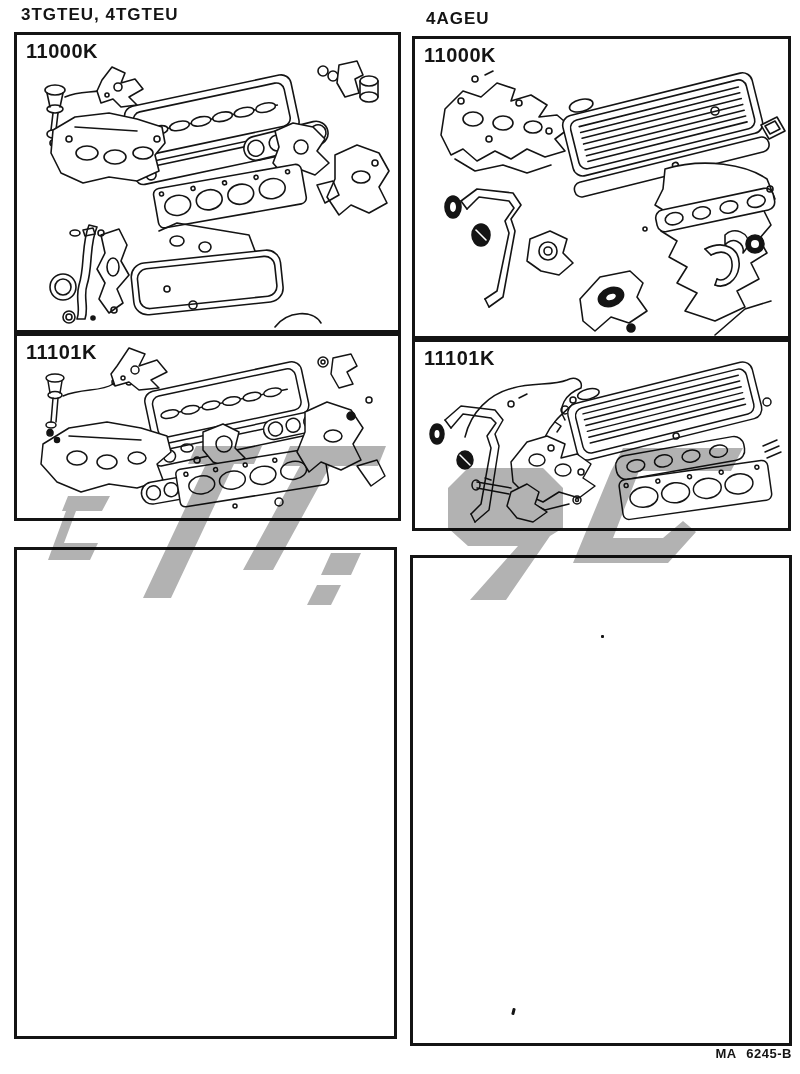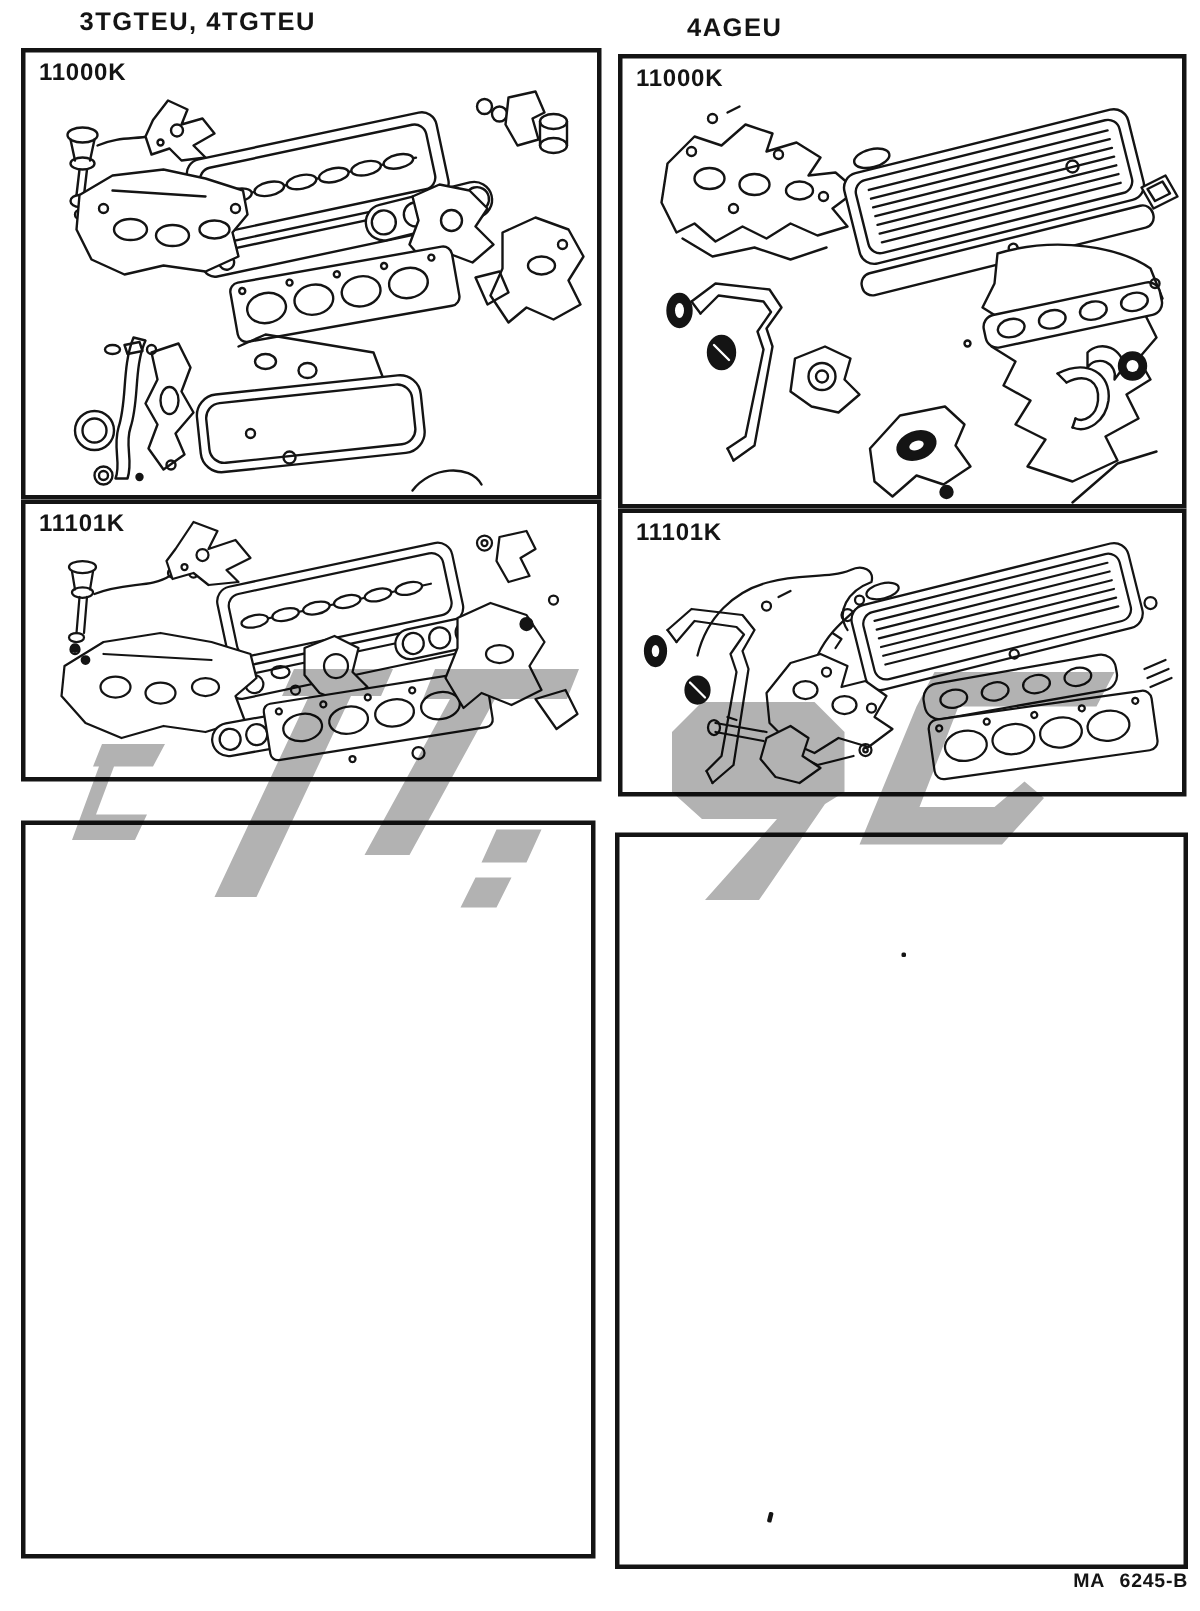--- a/index.html
+++ b/index.html
@@ -5,36 +5,36 @@
   :root{ --ink:#141414; }
   html,body{ margin:0; padding:0; }
   body{
     width:800px; height:1074px; position:relative; overflow:hidden;
     background:#ffffff;
     font-family:"Liberation Sans","DejaVu Sans",sans-serif;
     color:var(--ink);
   }
   .hdr{
     position:absolute; font-size:17px; font-weight:700; letter-spacing:1px;
-    color:var(--ink); white-space:nowrap;margin-left:32px;
+    color:var(--ink); white-space:nowrap;
   }
   .hdr-left{ left:21px; top:5px; }
   .hdr-right{ left:426px; top:9px; }
   .panel{
     position:absolute; border:3px solid var(--ink); box-sizing:border-box;
     background:#ffffff;
   }
   .p-tl{ left:14px;  top:32px;  width:387px; height:301px; }
   .p-ml{ left:14px;  top:333px; width:387px; height:188px; }
   .p-tr{ left:412px; top:36px;  width:379px; height:303px; }
   .p-mr{ left:412px; top:339px; width:379px; height:192px; }
   .p-bl{ left:14px;  top:547px; width:383px; height:492px; }
   .p-br{ left:410px; top:555px; width:382px; height:491px; }
   .plabel{
-    position:absolute; left:9px; top:5px; font-size:16px; font-weight:700;
+    position:absolute; left:9px; top:5px; font-size:20px; font-weight:700;
     letter-spacing:.5px; color:var(--ink);
   }
   .art{ position:absolute; left:0; top:0; width:100%; height:100%; display:block; }
   .watermark{
     position:absolute; left:38px; top:433px; width:710px; height:195px;
     mix-blend-mode:multiply; pointer-events:none;
   }
   .footer{
     position:absolute; right:8px; top:1046px; font-size:13px; font-weight:700;
     letter-spacing:.5px; word-spacing:6px; color:var(--ink);

